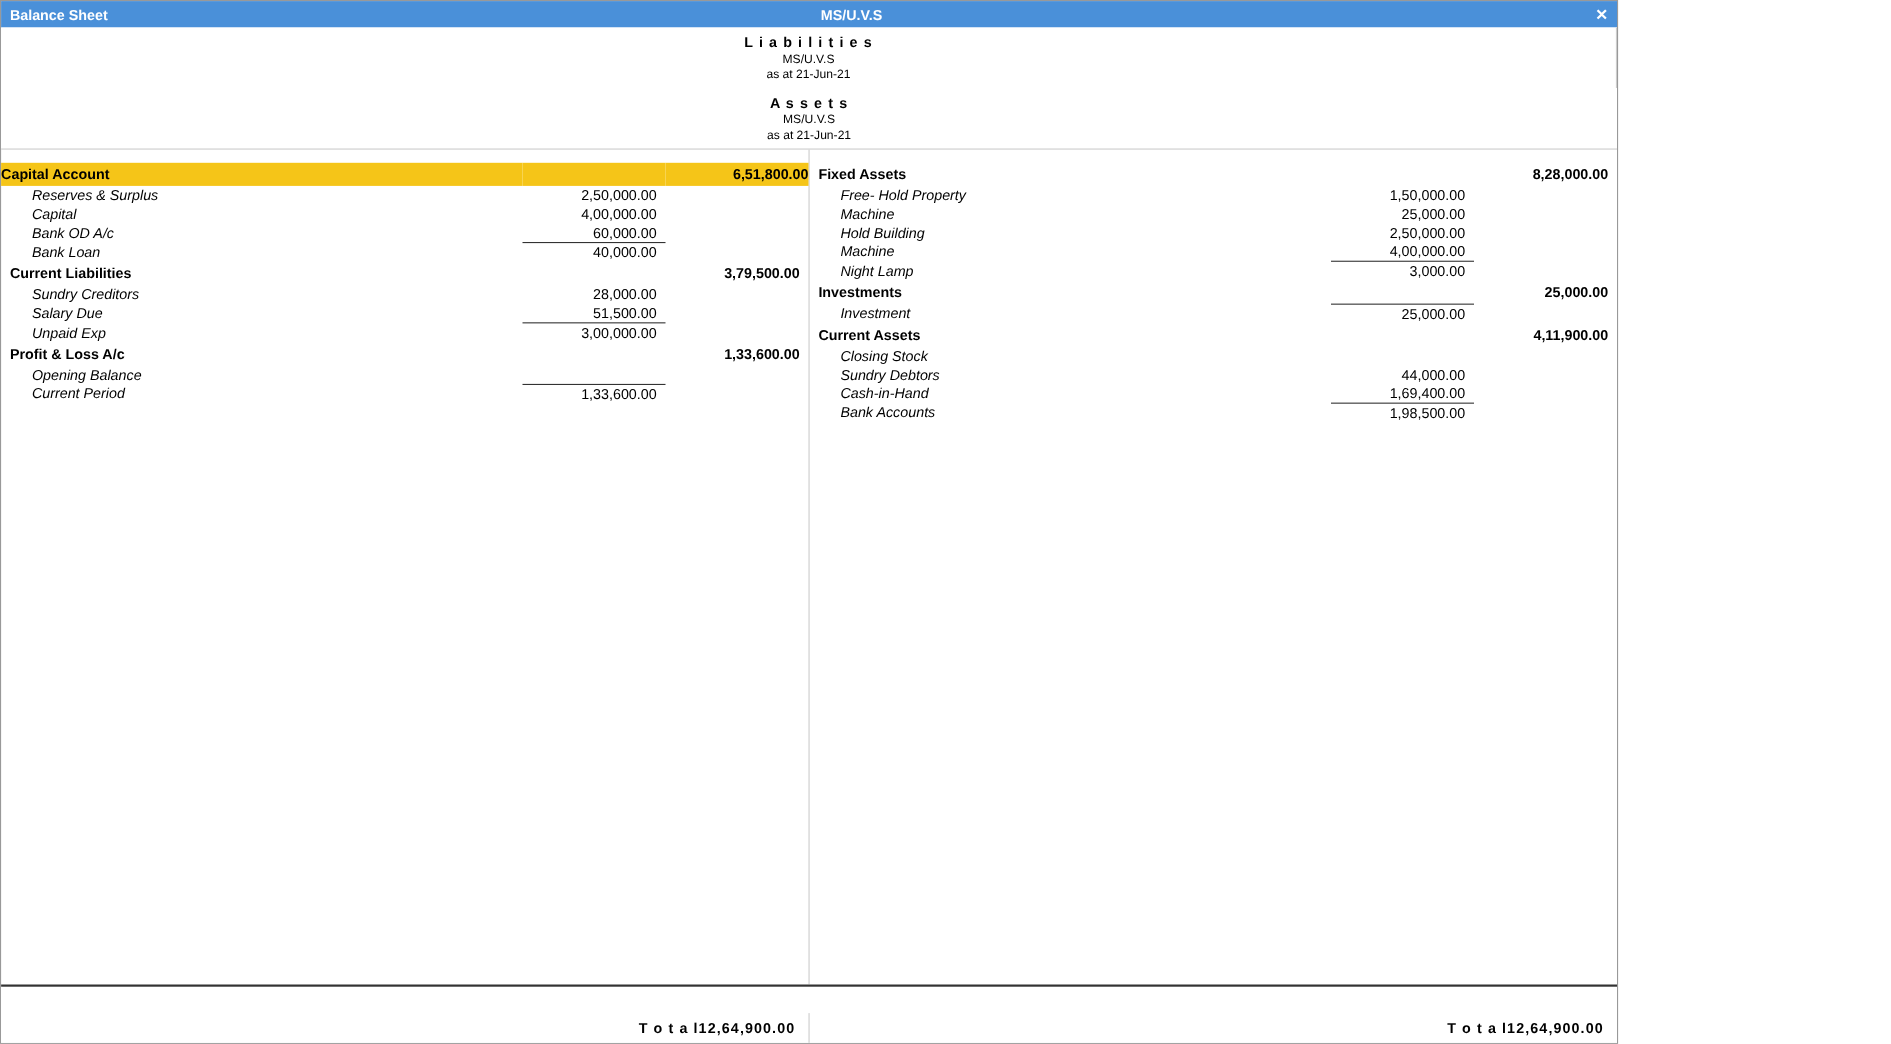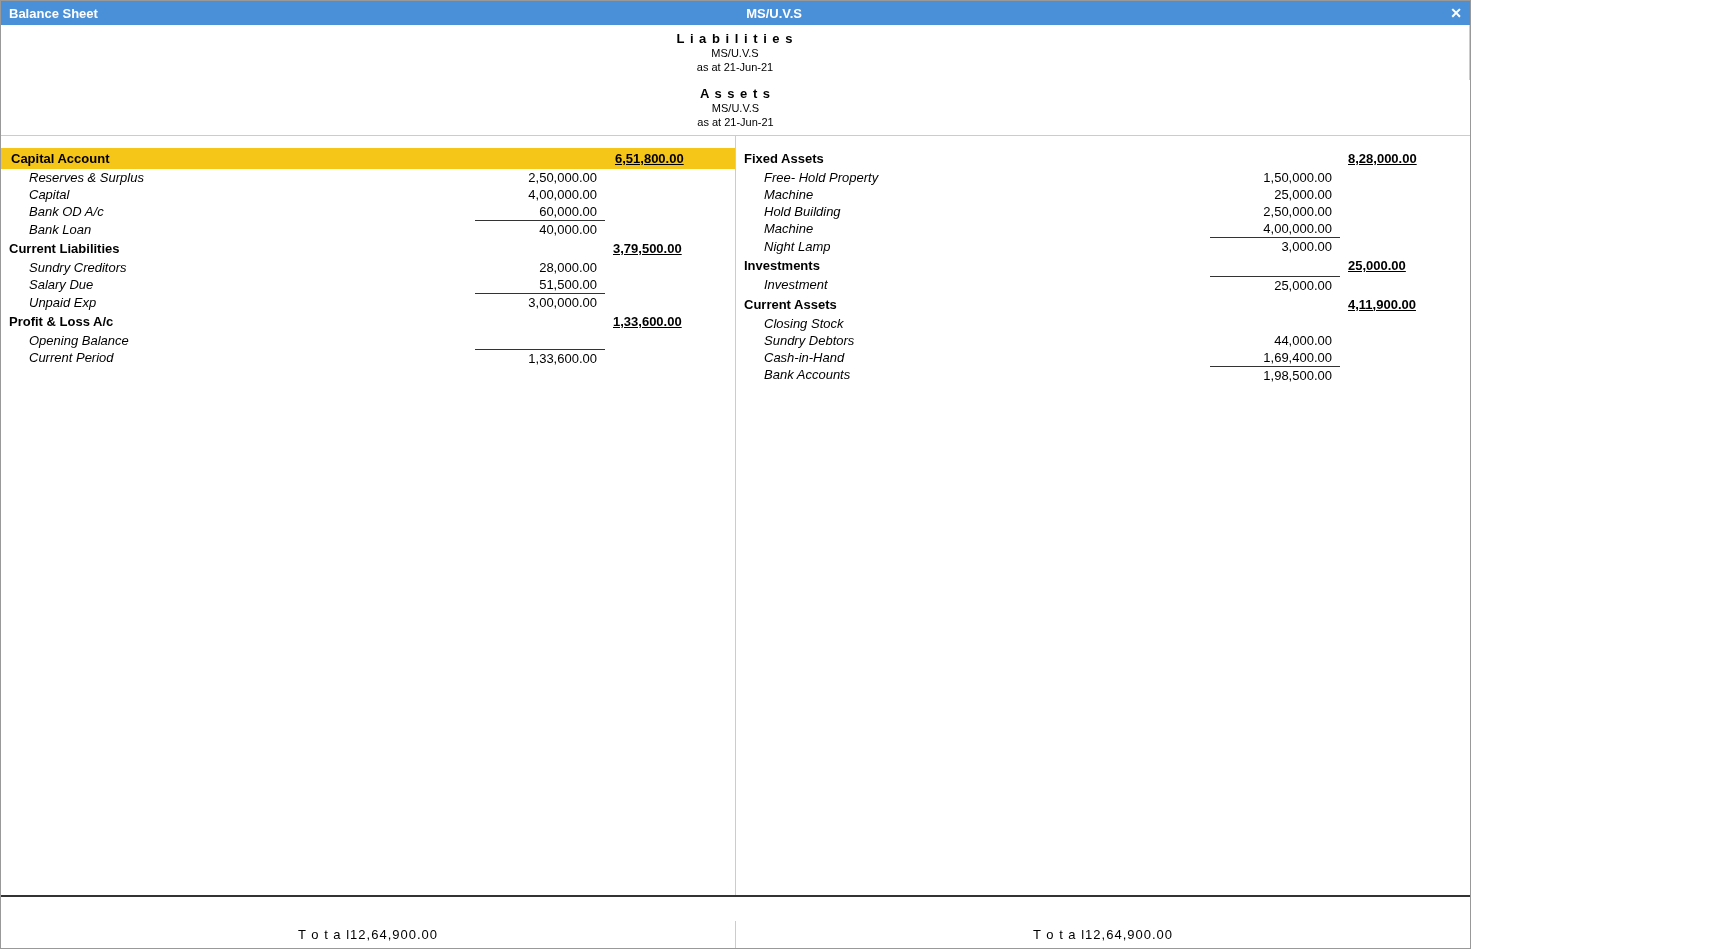--- a/index.html
+++ b/index.html
@@ -88,62 +88,61 @@
 
     td {
       padding: 1px 8px;
       font-size: 13px;
       vertical-align: top;
     }
 
     .section-header td {
       font-weight: bold;
       background: #f5c518;
-      padding: 3px 10px;
+      padding: 3px 0;
     }
 
     .section-header-plain td {
       font-weight: bold;
       padding: 3px 8px;
     }
 
     .sub-item td:first-child {
       padding-left: 28px;
       font-style: italic;
     }
 
     .amount-col {
       text-align: right;
       width: 130px;
       margin-top: 44px;
     }
 
     .total-col {
-      text-align: left;
+      text-align: right;
       width: 130px;
       font-weight: bold;
-      text-decoration: underline;
     }
 
     .underline-amount {
       border-top: 1px solid #333;
     }
 
     .footer-row {
       display: flex;
       border-top: 2px solid #333;
       background: #fff;
     }
 
     .footer-left, .footer-right {
       flex: 1;
       padding: 6px 12px;
       display: flex;
-      justify-content: center;
-      font-weight: normal;
+      justify-content: flex-end;
+      font-weight: bold;
       font-size: 13px;
       letter-spacing: 1px;
       margin-top: 24px;
     }
 
     .footer-left {
       border-right: 1px solid #ccc;
     }
 
     .spacer-row td {

